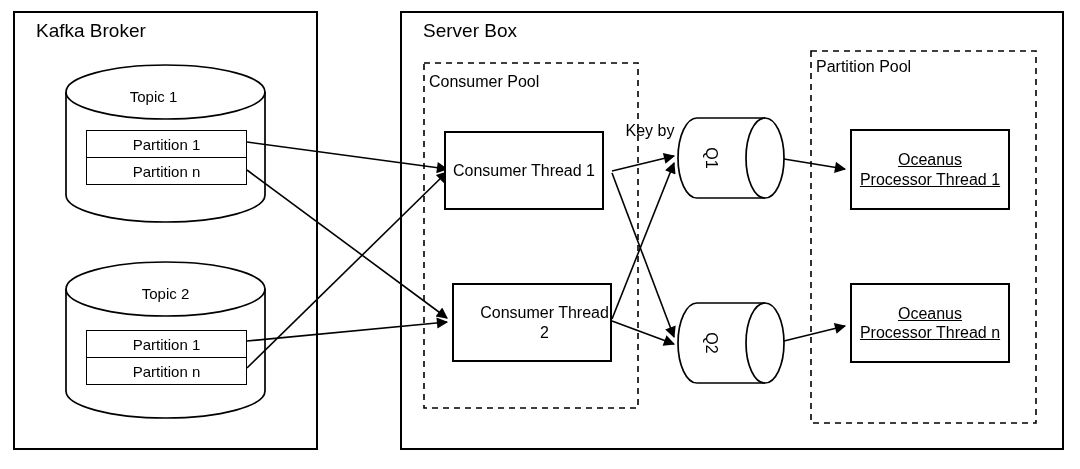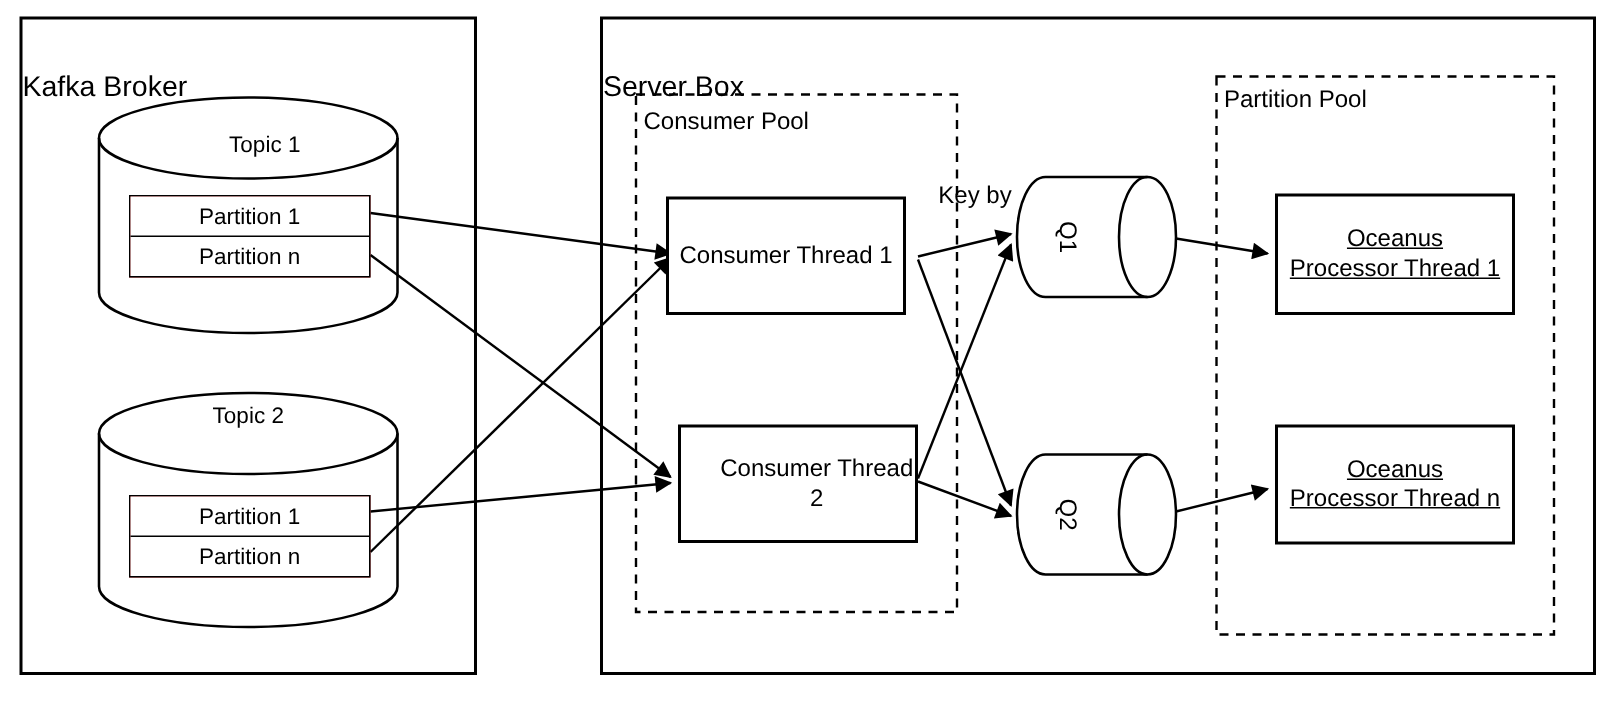--- a/index.html
+++ b/index.html
@@ -4,21 +4,21 @@
 <style>
   html,body{margin:0;padding:0;background:#ffffff;}
   #canvas{
     position:relative;width:1080px;height:469px;background:#ffffff;
     font-family:"Liberation Sans","DejaVu Sans",sans-serif;color:#000;
     overflow:hidden;
   }
   #shapes{position:absolute;left:0;top:0;width:1080px;height:469px;z-index:1;}
   .abs{position:absolute;box-sizing:border-box;}
   .outer-box{border:2px solid #000;background:transparent;z-index:2;}
-  .outer-title{padding:7px 0;font-size:19px;line-height:1.2;white-space:nowrap;margin-top:28px;}
+  .outer-title{padding:7px 21px;font-size:19px;line-height:1.2;white-space:nowrap;}
   .node{
     border:2px solid #000;background:#fff;z-index:3;
     display:flex;align-items:center;justify-content:center;text-align:center;
     font-size:16px;line-height:1.2;
   }
   .node .two-line{display:block;text-decoration:underline;}
   .ptable{border:1.5px solid #000;background:#b91c1c;z-index:3;}
   .prow{
     height:26px;display:flex;align-items:center;justify-content:center;
     font-size:15px;background:#fff;
@@ -83,22 +83,22 @@
   </svg>
 
   <div class="abs outer-box" style="left:13px;top:11px;width:305px;height:439px;">
     <div class="outer-title">Kafka Broker</div>
   </div>
 
   <div class="abs outer-box" style="left:400px;top:11px;width:664px;height:439px;">
     <div class="outer-title">Server Box</div>
   </div>
 
-  <div class="abs cyl-label" style="left:77px;top:88px;width:199px;">Topic 1</div>
-  <div class="abs cyl-label" style="left:66px;top:269px;width:199px;">Topic 2</div>
+  <div class="abs cyl-label" style="left:54px;top:88px;width:199px;">Topic 1</div>
+  <div class="abs cyl-label" style="left:66px;top:285px;width:199px;">Topic 2</div>
 
   <div class="abs ptable" style="left:86px;top:130px;width:161px;">
     <div class="prow">Partition 1</div>
     <div class="prow">Partition n</div>
   </div>
 
   <div class="abs ptable" style="left:86px;top:330px;width:161px;">
     <div class="prow">Partition 1</div>
     <div class="prow">Partition n</div>
   </div>

